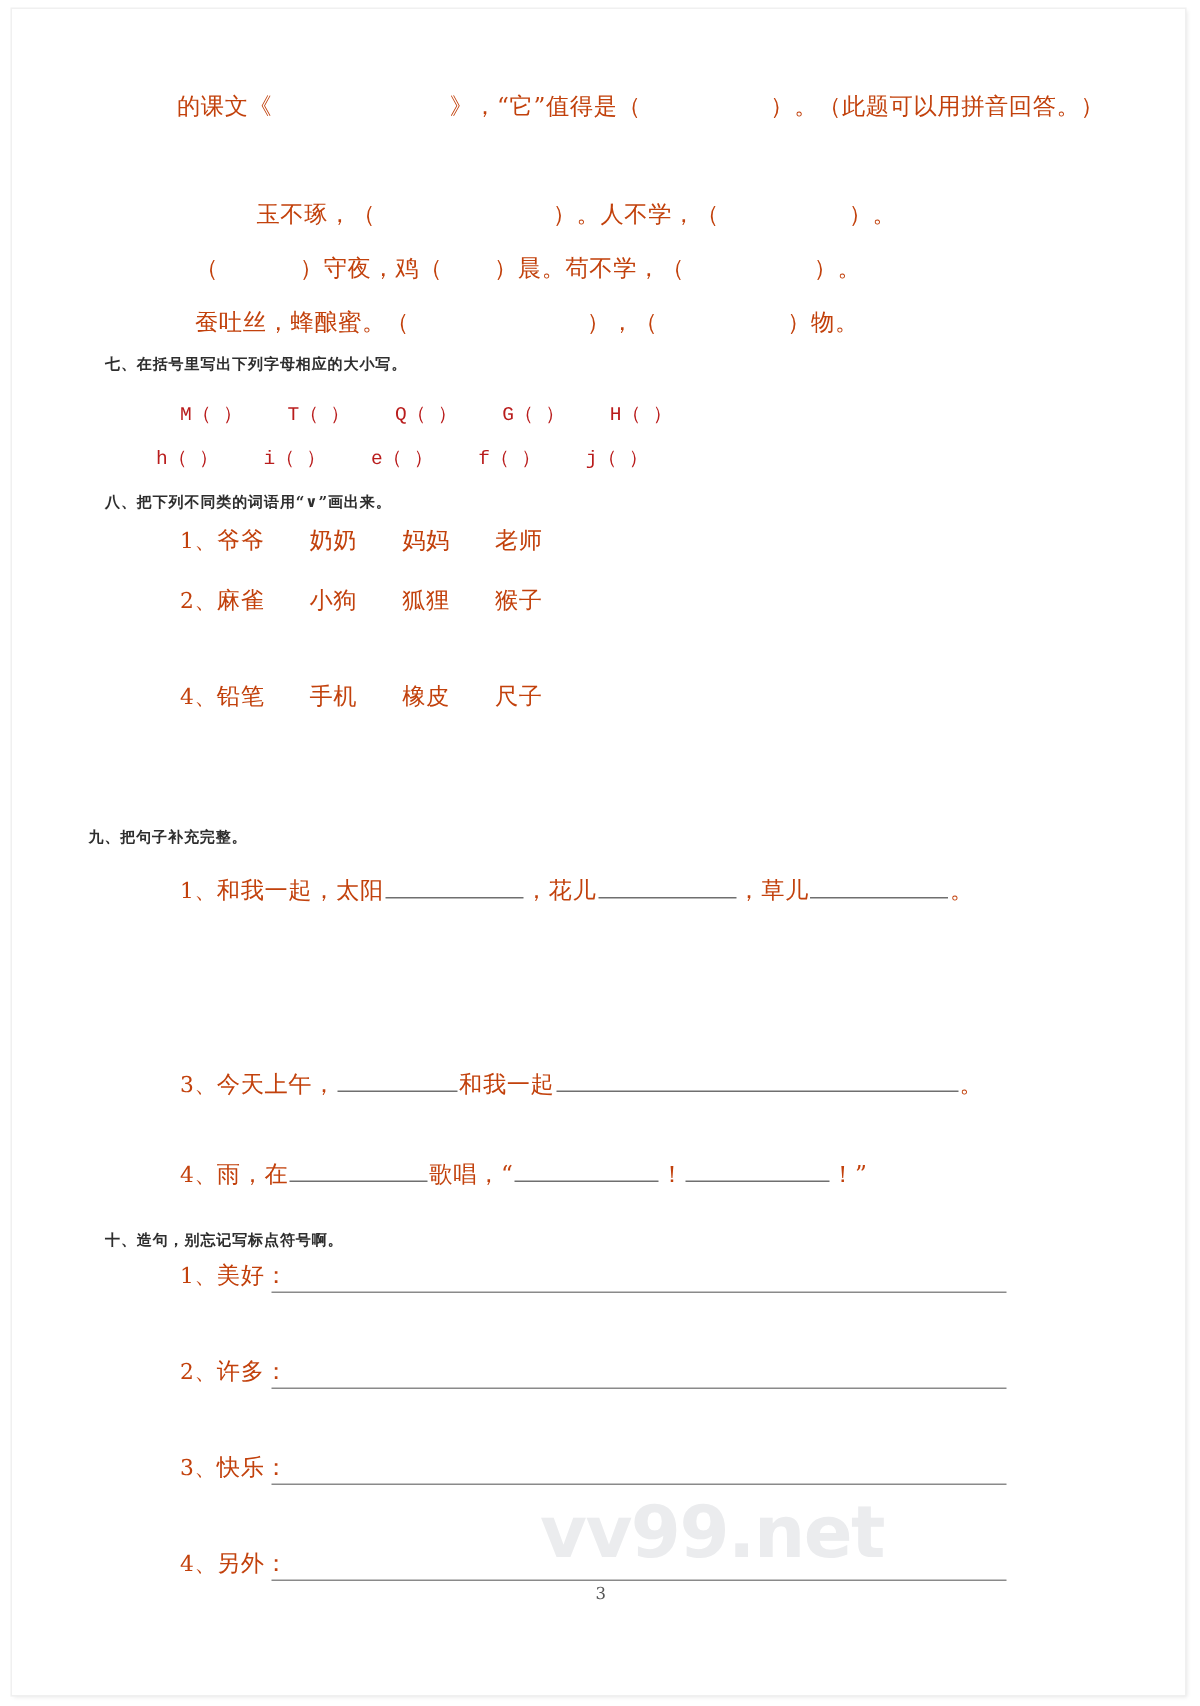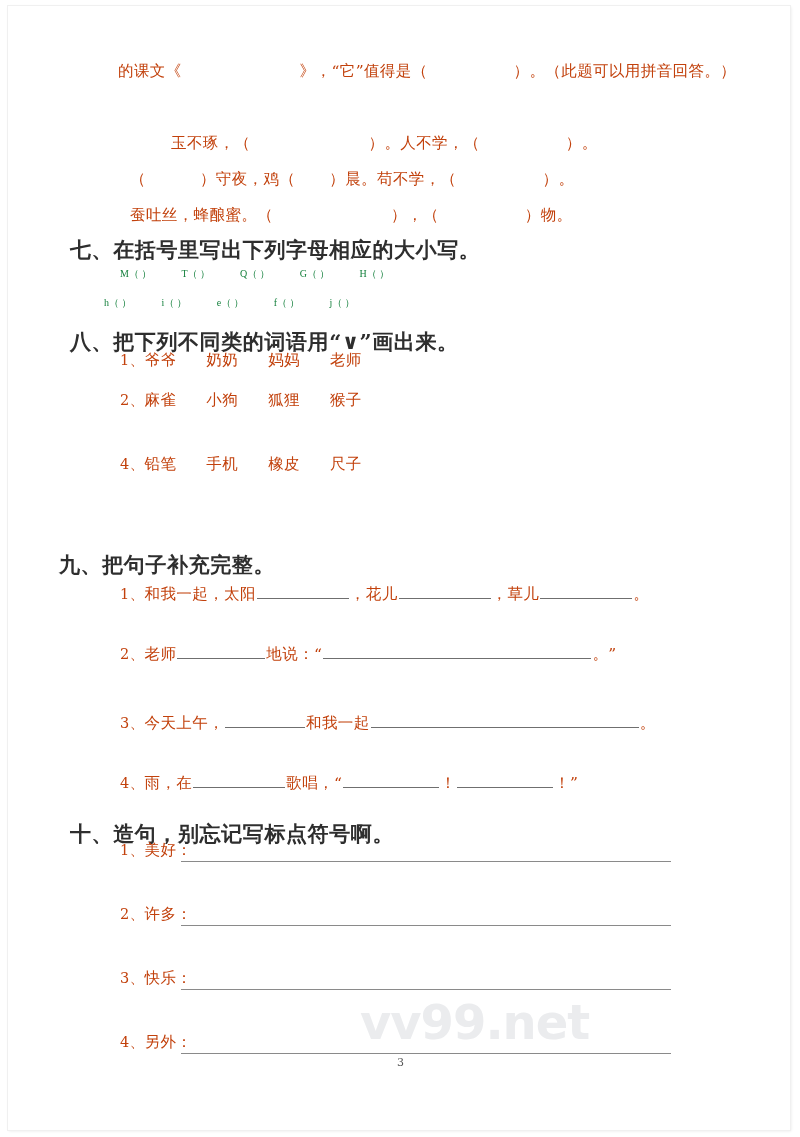--- a/index.html
+++ b/index.html
@@ -50,21 +50,21 @@
     color: #c2410c;
     z-index: 2;
   }
 
   .body-cn {
     font-size: 15.5px;
     letter-spacing: 0.4px;
   }
 
   .section-head {
-    font-size: 21px;
+    font-size: 10px;
     font-weight: bold;
     color: #2e2e2e;
     letter-spacing: 0.6px;
   }
 
   .num {
     font-size: 14.5px;
   }
 
   
@@ -78,23 +78,23 @@
 
   
   .rule {
     position: absolute;
     height: 0;
     border-bottom: 1px solid #8a8a8a;
     z-index: 2;
   }
 
   .letters {
-    font-family: Liberation Serif, serif;
-    font-size: 10px;
-    color: #15803d;
+    font-family: Liberation Mono, monospace;
+    font-size: 13px;
+    color: #b91c1c;
   }
 
   .pagenum {
     position: absolute;
     font-size: 11px;
     color: #555;
     z-index: 3;
   }
 
   .spacer-wide { display: inline-block; width: 118px; }
@@ -149,23 +149,20 @@
   <div class="line body-cn" style="left:112px; top:448px;">
     <span class="num">4、</span><span>铅笔</span><span class="word-gap"></span><span>手机</span><span class="word-gap"></span><span>橡皮</span><span class="word-gap"></span><span>尺子</span>
   </div>
 
   <div class="line section-head" style="left:51px; top:545px;">九、把句子补充完整。</div>
 
   <div class="line body-cn" style="left:112px; top:577px;">
     <span class="num">1、</span><span>和我一起，太阳</span><span class="blank" style="width:92px"></span><span>，花儿</span><span class="blank" style="width:92px"></span><span>，草儿</span><span class="blank" style="width:92px"></span><span>。</span>
   </div>
 
-  <div class="line body-cn" style="left:112px; top:637px;">
-    <span class="num">2、</span><span>老师</span><span class="blank" style="width:88px"></span><span>地说：“</span><span class="blank" style="width:268px"></span><span>。”</span>
-  </div>
 
   <div class="line body-cn" style="left:112px; top:706px;">
     <span class="num">3、</span><span>今天上午，</span><span class="blank" style="width:80px"></span><span>和我一起</span><span class="blank" style="width:268px"></span><span>。</span>
   </div>
 
   <div class="line body-cn" style="left:112px; top:766px;">
     <span class="num">4、</span><span>雨，在</span><span class="blank" style="width:92px"></span><span>歌唱，“</span><span class="blank" style="width:96px"></span><span>！</span><span class="blank" style="width:96px"></span><span>！”</span>
   </div>
 
   <div class="line section-head" style="left:62px; top:802px;margin-top:12px;">十、造句，别忘记写标点符号啊。</div>

